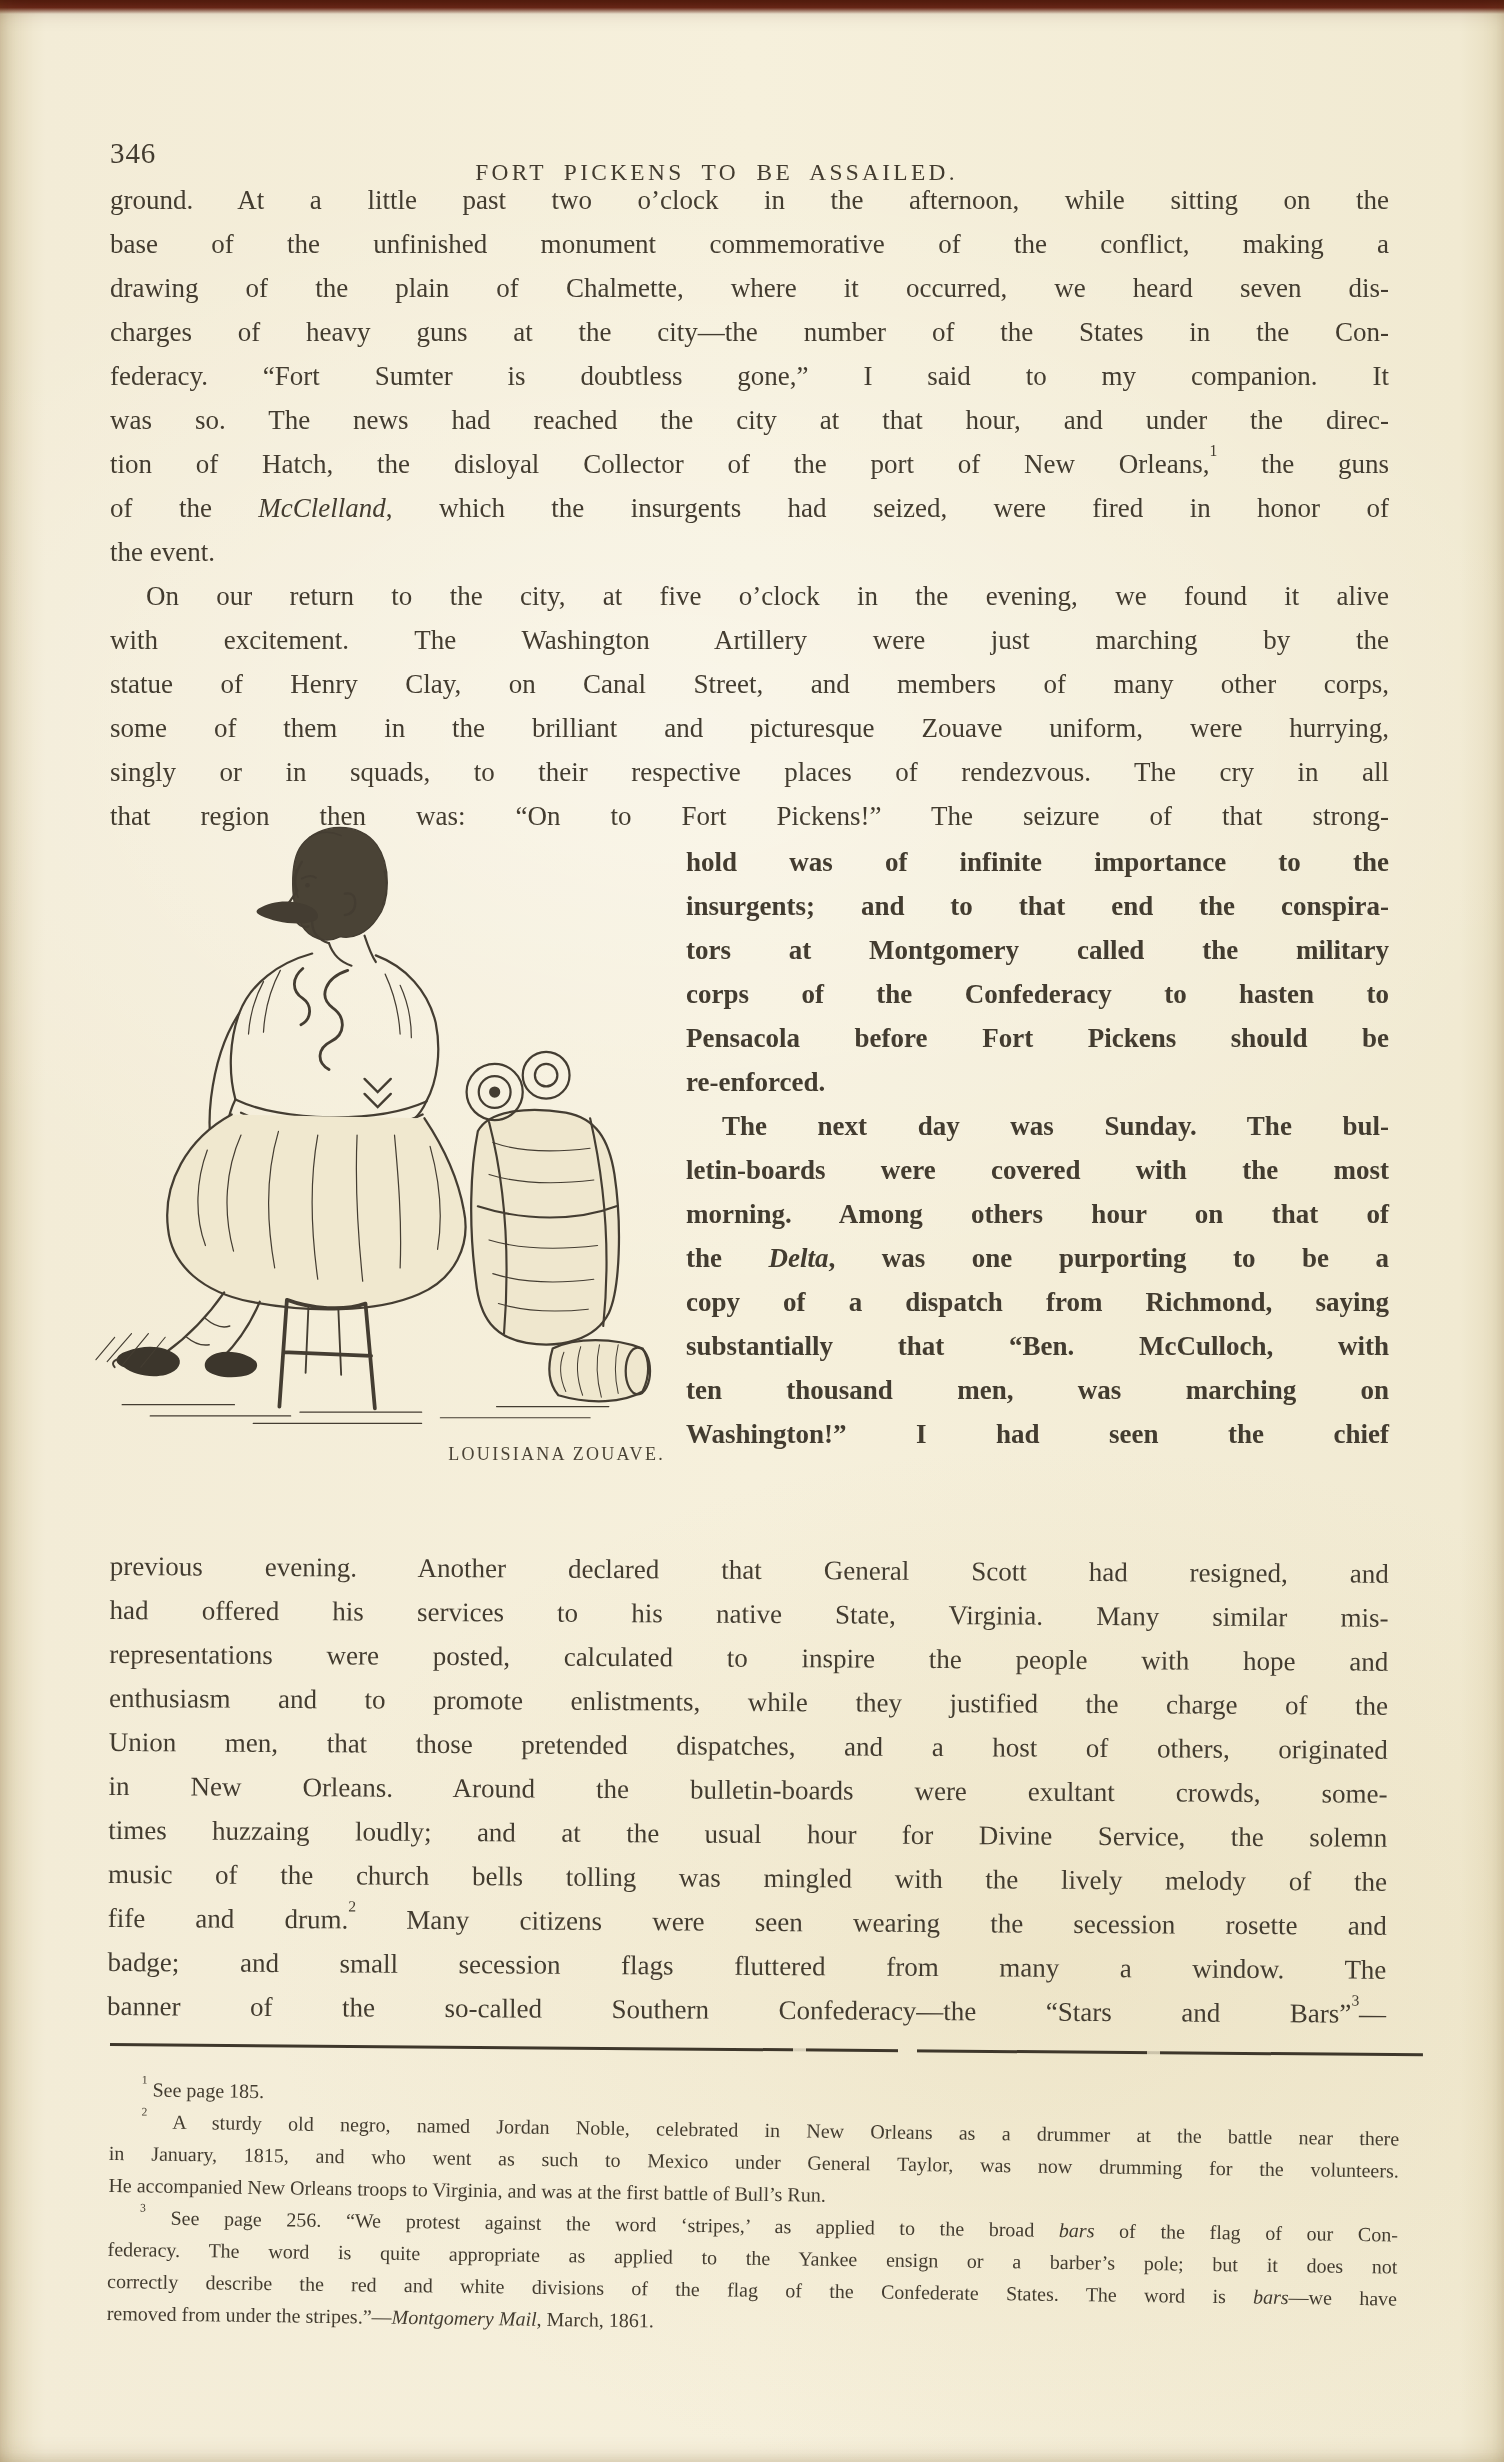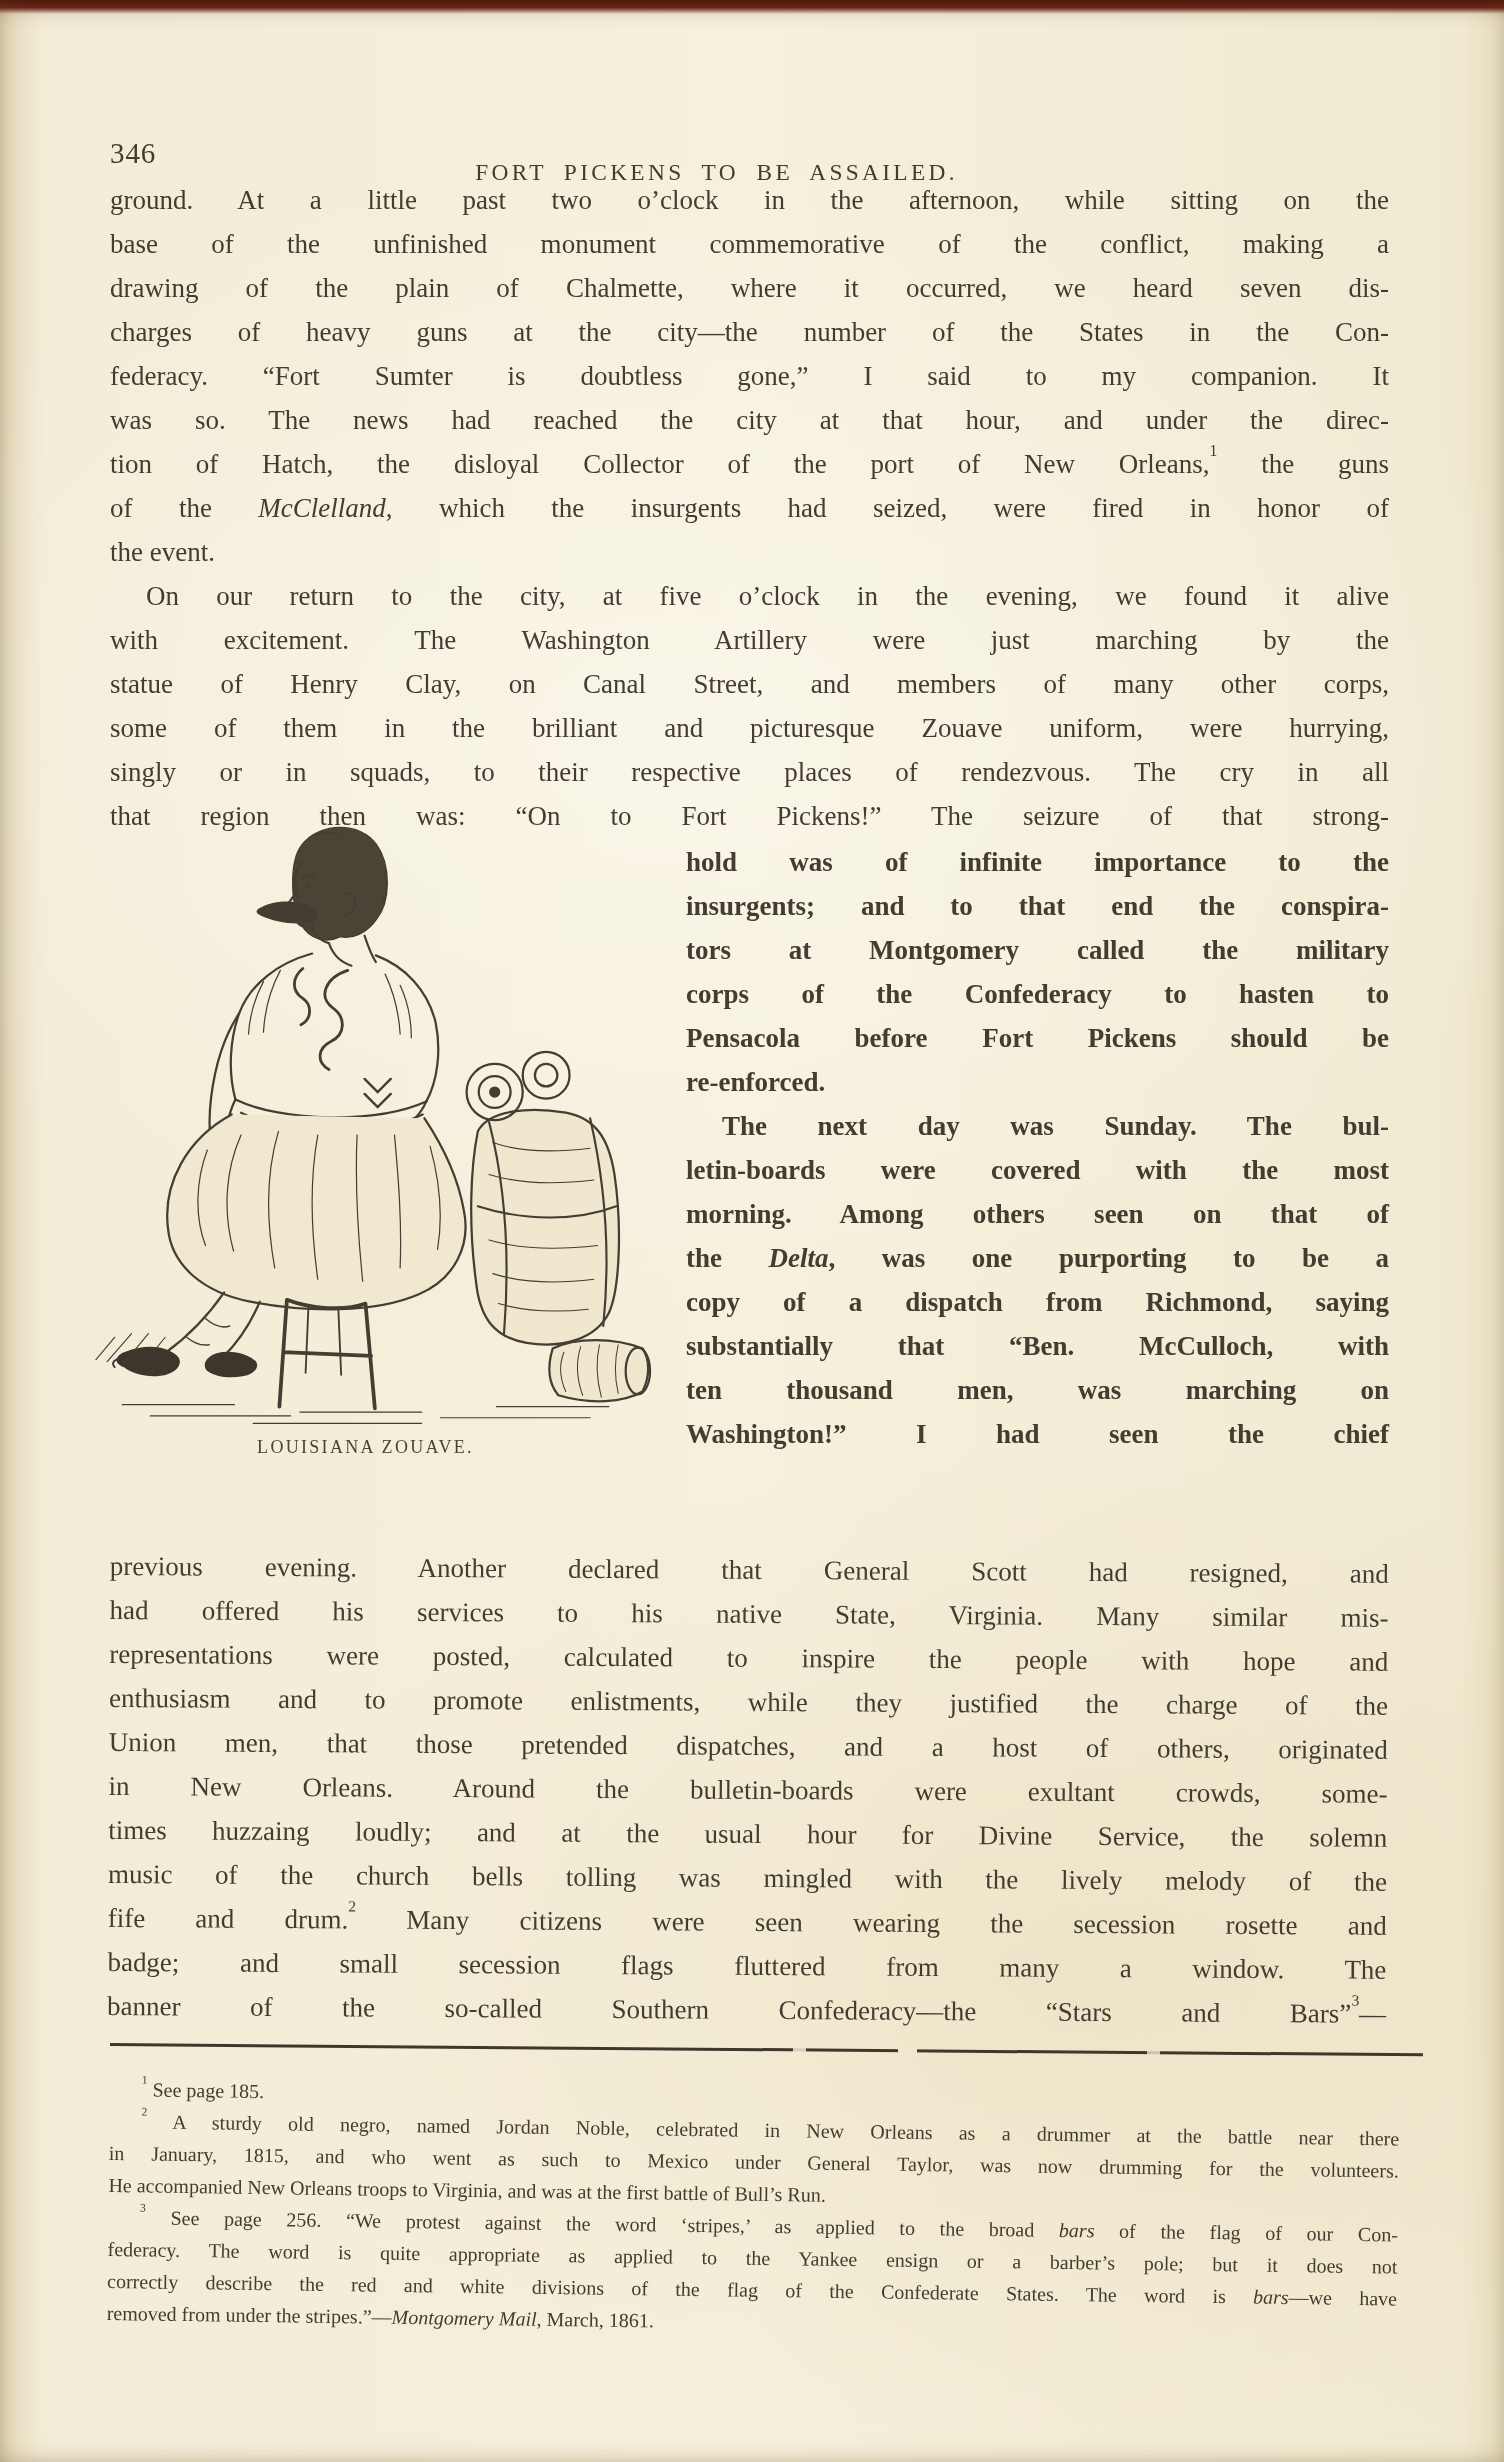--- a/index.html
+++ b/index.html
@@ -37,21 +37,21 @@
   #footrule{position:absolute;left:110px;top:2043px;width:1313px;height:2.8px;
     transform:rotate(.45deg);transform-origin:left top;
     background:linear-gradient(90deg,#3e372b 0 52%,rgba(62,55,43,.15) 52% 53%,#3e372b 53% 60%,
       rgba(62,55,43,0) 60% 61.5%,#3e372b 61.5% 79%,rgba(62,55,43,.2) 79% 80%,#3e372b 80% 100%);}
   #footnotes{position:absolute;left:110px;top:2073px;width:1290px;font-size:20px;line-height:32px;
     transform:rotate(.78deg);transform-origin:left top;}
   #footnotes .tline{height:32px;}
   #footnotes .tline.ind{text-indent:32px;}
   .figure{position:absolute;left:66px;top:813px;width:599px;margin:0;}
   .figure svg{display:block;}
-  .figcaption{text-align:center;font-size:18px;letter-spacing:2.3px;margin-top:6px;color:#4a4336;}
+  .figcaption{text-align:right;font-size:18px;letter-spacing:2.3px;margin-top:13px;color:#4a4336;}
 </style>
 </head>
 <body>
 
 <div class="page">
   <div class="edge-top"></div>
 
   <div class="header">
     <span class="pagenum">346</span>
     <span class="running-head">FORT PICKENS TO BE ASSAILED.</span>
@@ -149,21 +149,21 @@
         <div class="tline"><span>hold was of infinite importance to the</span></div>
         <div class="tline"><span>insurgents; and to that end the conspira-</span></div>
         <div class="tline"><span>tors at Montgomery called the military</span></div>
         <div class="tline"><span>corps of the Confederacy to hasten to</span></div>
         <div class="tline"><span>Pensacola before Fort Pickens should be</span></div>
         <div class="tline short"><span>re-enforced.</span></div>
       </div>
     <div>
         <div class="tline ind"><span>The next day was Sunday.  The bul-</span></div>
         <div class="tline"><span>letin-boards were covered with the most</span></div>
-        <div class="tline"><span>morning.  Among others seen on that of</span></div>
+        <div class="tline"><span>morning.  Among others hour on that of</span></div>
         <div class="tline"><span>the </span><i>Delta</i><span>, was one purporting to be a</span></div>
         <div class="tline"><span>copy of a dispatch from Richmond, saying</span></div>
         <div class="tline"><span>substantially that “Ben. McCulloch, with</span></div>
         <div class="tline"><span>ten thousand men, was marching on</span></div>
         <div class="tline"><span>Washington!”  I had seen the chief</span></div>
       </div>
   </div>
 
   <div class="textcol" id="col-full-bottom">
     <div>

